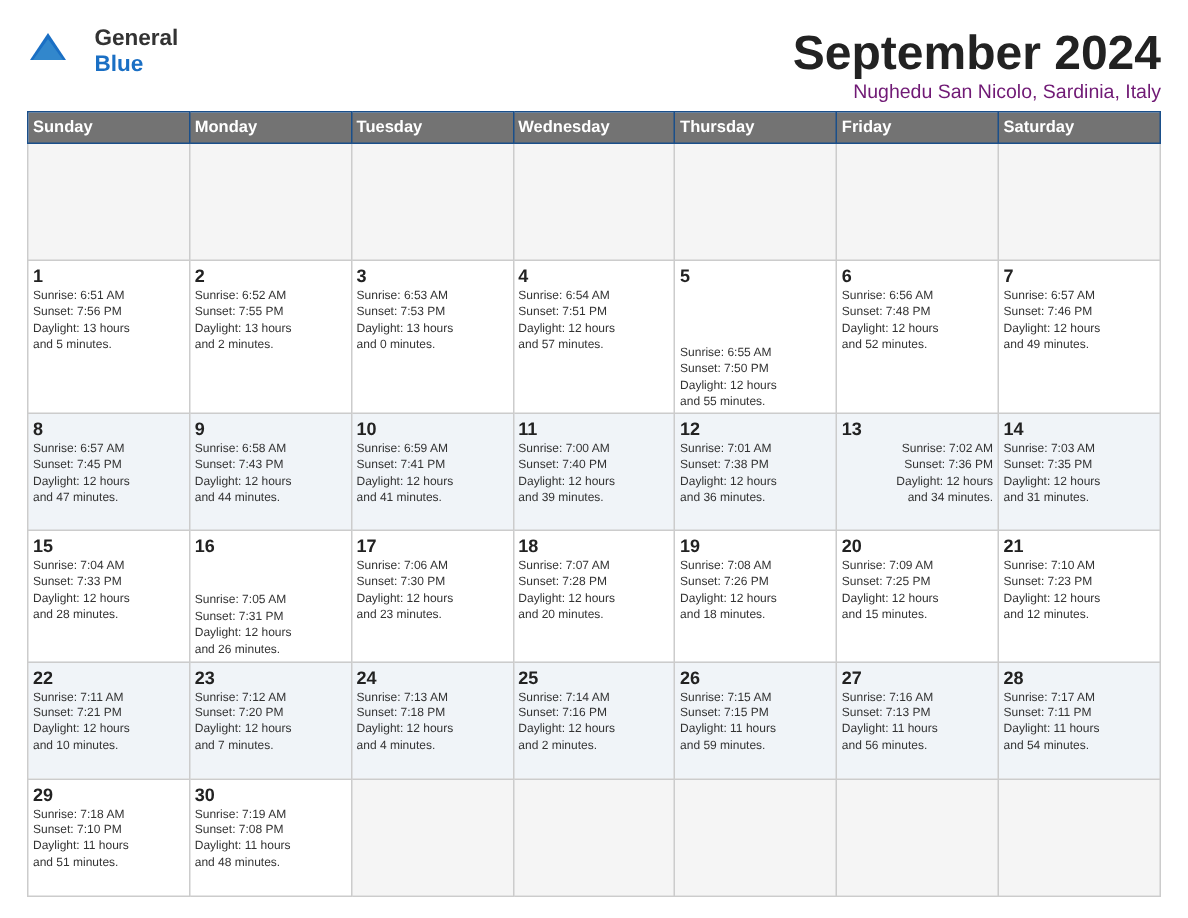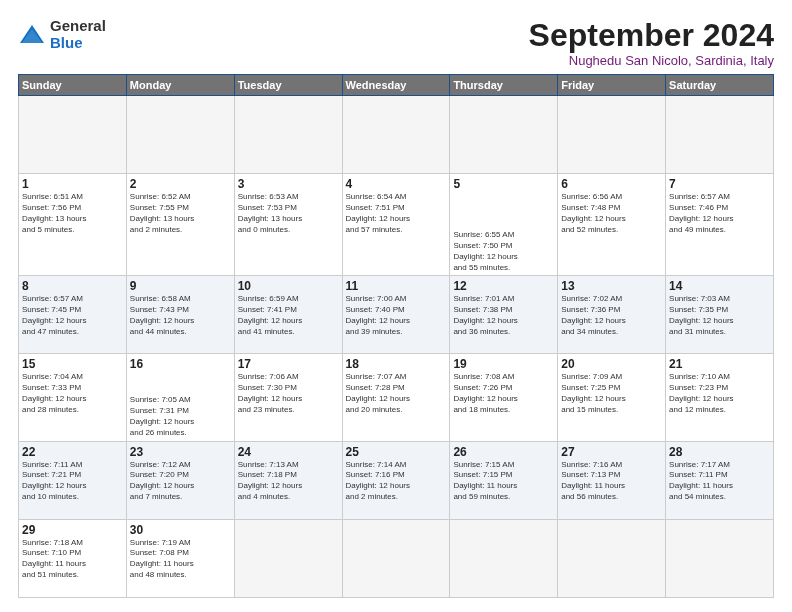--- a/index.html
+++ b/index.html
@@ -16,22 +16,22 @@
       padding: 18px 18px 10px 18px;
     }
     .header-row {
       display: flex;
       justify-content: space-between;
       align-items: flex-start;
       margin-bottom: 6px;
     }
     .logo {
       display: flex;
-      align-items: center;
-      gap: 4px;
+      align-items: flex-start;
+      gap: 17px;
     }
     .logo-text {
       display: flex;
       flex-direction: column;
       line-height: 1.1;
     }
     .logo-general {
       font-size: 15px;
       font-weight: bold;
       color: #333;
@@ -226,21 +226,21 @@
           </td>
           <td>
             <span class="day-num">12</span>
             <div class="day-info" style="white-space: pre-line;">Sunrise: 7:01 AM
 Sunset: 7:38 PM
 Daylight: 12 hours
 and 36 minutes.</div>
           </td>
           <td>
             <span class="day-num">13</span>
-            <div class="day-info" style="white-space: pre-line;">Sunrise: 7:02 AM
+            <div class="day-info" style="white-space: pre-line; text-align: right;">Sunrise: 7:02 AM
 Sunset: 7:36 PM
 Daylight: 12 hours
 and 34 minutes.</div>
           </td>
           <td>
             <span class="day-num">14</span>
             <div class="day-info" style="white-space: pre-line;">Sunrise: 7:03 AM
 Sunset: 7:35 PM
 Daylight: 12 hours
 and 31 minutes.</div>

